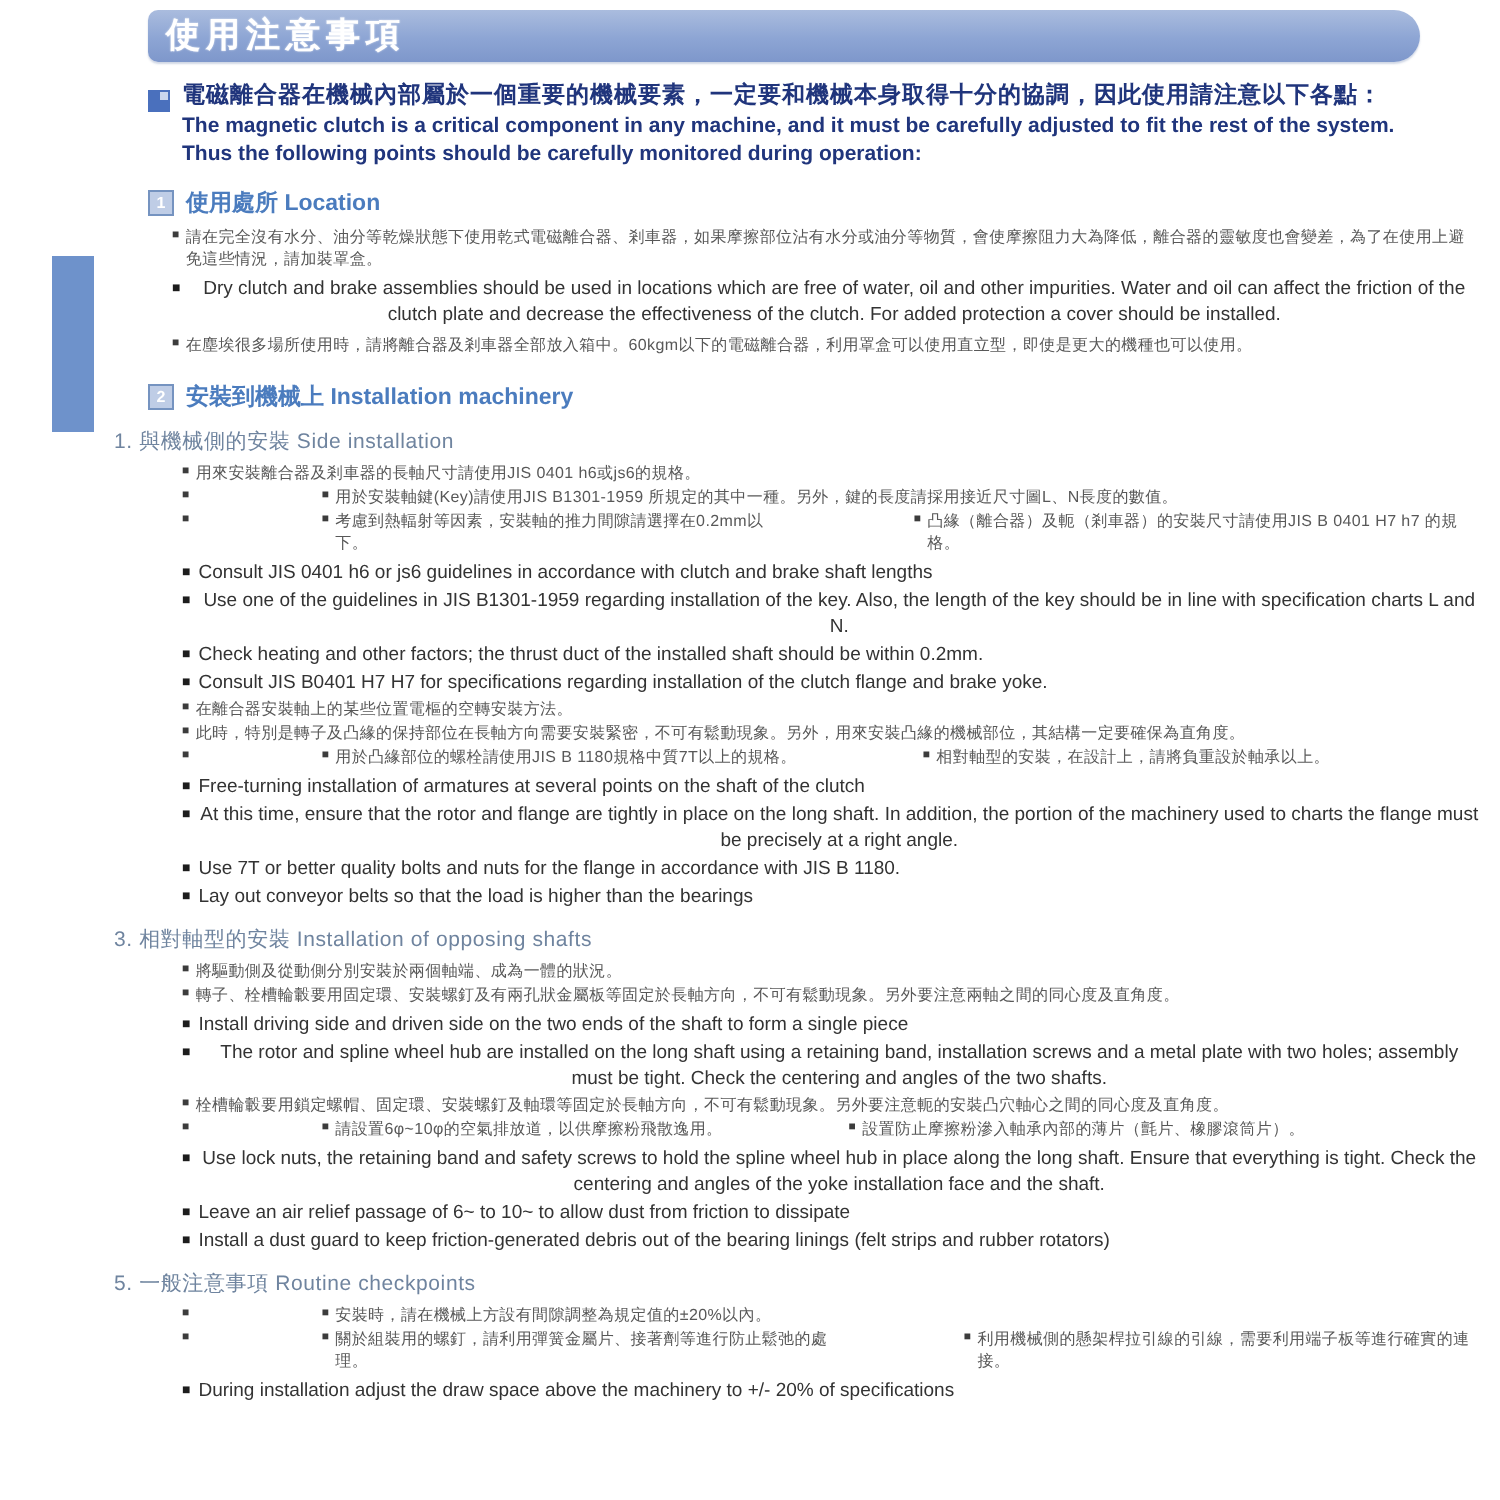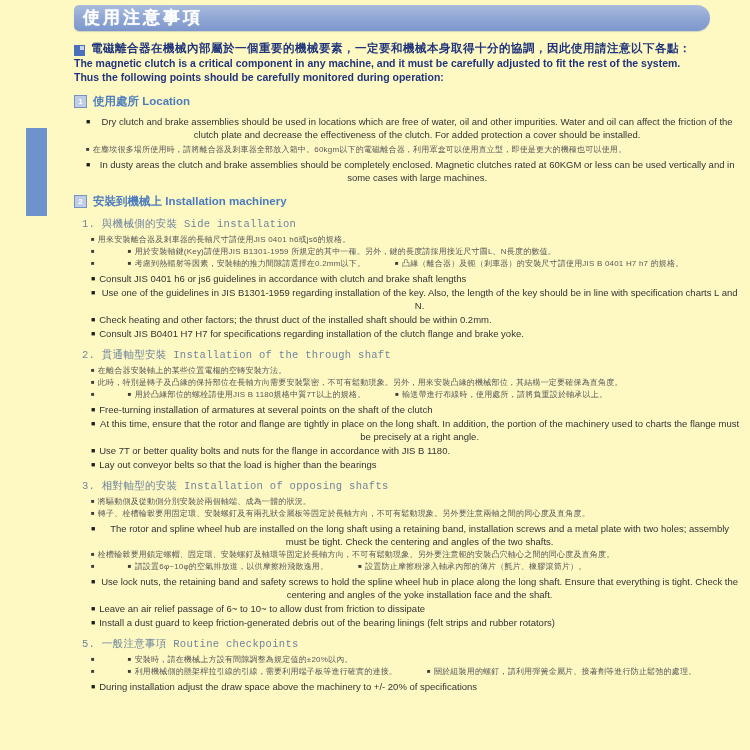--- a/index.html
+++ b/index.html
@@ -1,18 +1,18 @@
 <!DOCTYPE html>
 <html><head>
 <meta charset="utf-8">
 <style>
   html,body{margin:0;padding:0;background:#e9e9e7;}
   .page{
     position:relative;width:750px;height:750px;overflow:hidden;
-    background:#fef9c3;
+    background:#ffffff;
     font-family:"Liberation Sans","DejaVu Sans",sans-serif;
     -webkit-font-smoothing:antialiased;
   }
   
   .banner{
     position:absolute;left:74px;top:5px;width:636px;height:26px;
     border-radius:5px 13px 13px 5px;
     background:linear-gradient(180deg,#aabcde 0%,#8da5d4 55%,#7e97cb 100%);
     box-shadow:0 1px 1px rgba(120,140,180,.35);
   }
@@ -22,40 +22,40 @@
     text-shadow:0 0 1px rgba(255,255,255,.8);
   }
   
   .accent-bar{position:absolute;left:26px;top:128px;width:21px;height:88px;background:#6e92cb;}
   .content{position:absolute;left:0;top:41px;width:750px;}
   
   .intro{margin:0 12px 0 74px;}
   .intro-cn{display:flex;align-items:flex-end;color:#20357c;font-weight:bold;font-size:11.5px;line-height:15px;letter-spacing:.5px;}
   .intro-icon{width:11px;height:11px;background:#4a70bd;margin:2px 6px 0 0;flex:none;position:relative;}
   .intro-icon::after{content:"";position:absolute;right:1px;top:1px;width:4px;height:4px;background:#c9d6ee;}
-  .intro-en{color:#20357c;font-weight:bold;font-size:10.5px;line-height:14px;}
+  .intro-en{color:#20357c;font-weight:bold;font-size:10.5px;line-height:14px;margin-left:17px;}
   
   .sec-head{display:flex;align-items:center;margin:10px 12px 4px 74px;color:#4b7cbe;font-weight:bold;font-size:11.5px;}
   .sec-badge{
     width:11px;height:11px;flex:none;margin-right:6px;
     background:#bfcde6;border:1px solid #7593c0;color:#ffffff;
     font-size:8px;font-weight:bold;text-align:center;line-height:11px;
   }
   
-  .sub-head{margin:8px 12px 3px 82px;color:#6f849f;font-size:10.5px;letter-spacing:.3px;font-family:Liberation Mono, monospace;}
+  .sub-head{margin:8px 12px 3px 57px;color:#6f849f;font-size:10.5px;letter-spacing:.3px;}
   
   .b{display:flex;margin:0 10px 1px 86px;}
   .b.sub{margin-left:91px;}
   .b::before{content:"■";flex:none;}
   .b.cn{font-size:8px;line-height:11px;color:#585858;letter-spacing:.2px;}
   .b.cn::before{font-size:6px;line-height:11px;margin-right:3px;color:#3c3c3c;}
   .b.en{font-size:9.5px;line-height:13px;color:#333333;text-align:center;}
   .b.en::before{font-size:7px;line-height:13px;margin-right:4px;color:#1d1d1d;}
   .dual{gap:30px;}
-  .dual .seg{display:flex;}
+  .dual .seg{display:flex;margin-left:33px;}
   .dual .seg::before{content:"■";flex:none;font-size:6px;line-height:11px;margin-right:3px;color:#3c3c3c;}
   .gap2{height:2px;}
 </style>
 </head>
 <body>
 
 <div class="page">
 
   <div class="banner">
     <span class="banner-title">使用注意事項</span>
@@ -71,32 +71,32 @@
         <span>電磁離合器在機械內部屬於一個重要的機械要素，一定要和機械本身取得十分的協調，因此使用請注意以下各點：</span>
       </div>
       <div class="intro-en">The magnetic clutch is a critical component in any machine, and it must be carefully adjusted to fit the rest of the system.</div>
       <div class="intro-en">Thus the following points should be carefully monitored during operation:</div>
     </div>
 
     <div class="sec-head">
       <span class="sec-badge">1</span>
       <span>使用處所 Location</span>
     </div>
+    <div class="b cn">
+        <span>請在完全沒有水分、油分等乾燥狀態下使用乾式電磁離合器、剎車器，如果摩擦部位沾有水分或油分等物質，會使摩擦阻力大為降低，離合器的靈敏度也會變差，為了在使用上避免這些情況，請加裝罩盒。</span>
+      </div>
     <div class="gap2"></div>
     <div class="b en">
         <span>Dry clutch and brake assemblies should be used in locations which are free of water, oil and other impurities.  Water and oil can affect the friction of the clutch plate and decrease the effectiveness of the clutch. For added protection a cover should be installed.</span>
       </div>
     <div class="gap2"></div>
     <div class="b cn">
         <span>在塵埃很多場所使用時，請將離合器及剎車器全部放入箱中。60kgm以下的電磁離合器，利用罩盒可以使用直立型，即使是更大的機種也可以使用。</span>
       </div>
     <div class="gap2"></div>
-    <div class="b en">
-        <span>In dusty areas the clutch and brake assemblies should be completely enclosed.  Magnetic clutches rated at 60KGM or less can be used vertically and in some cases with large machines.</span>
-      </div>
 
     <div class="sec-head">
       <span class="sec-badge">2</span>
       <span>安裝到機械上 Installation machinery</span>
     </div>
 
     <div class="sub-head">1. 與機械側的安裝 Side installation</div>
     <div class="b cn sub">
         <span>用來安裝離合器及剎車器的長軸尺寸請使用JIS 0401 h6或js6的規格。</span>
       </div>
@@ -114,30 +114,29 @@
     <div class="b en sub">
         <span>Use one of the guidelines in JIS B1301-1959 regarding installation of the key.  Also, the length of the key should be in line with specification charts L and N.</span>
       </div>
     <div class="b en sub">
         <span>Check heating and other factors; the thrust duct of the installed shaft should be within 0.2mm.</span>
       </div>
     <div class="b en sub">
         <span>Consult JIS B0401 H7 H7 for specifications regarding installation of the clutch flange and brake yoke.</span>
       </div>
 
-    <div class="sub-head">2. 貫通軸型安裝 Installation of the through shaft</div>
     <div class="b cn sub">
         <span>在離合器安裝軸上的某些位置電樞的空轉安裝方法。</span>
       </div>
     <div class="b cn sub">
         <span>此時，特別是轉子及凸緣的保持部位在長軸方向需要安裝緊密，不可有鬆動現象。另外，用來安裝凸緣的機械部位，其結構一定要確保為直角度。</span>
       </div>
     <div class="b cn sub dual">
       <span class="seg">用於凸緣部位的螺栓請使用JIS B 1180規格中質7T以上的規格。</span>
-      <span class="seg">輸送帶進行布線時，使用處所，請將負重設於軸承以上。</span>
+      <span class="seg">相對軸型的安裝，在設計上，請將負重設於軸承以上。</span>
     </div>
     <div class="gap2"></div>
     <div class="b en sub">
         <span>Free-turning installation of armatures at several points on the shaft of the clutch</span>
       </div>
     <div class="b en sub">
         <span>At this time, ensure that the rotor and flange are tightly in place on the long shaft.  In addition, the portion of the machinery used to charts the flange must be precisely at a right angle.</span>
       </div>
     <div class="b en sub">
         <span>Use 7T or better quality bolts and nuts for the flange in accordance with JIS B 1180.</span>
@@ -147,20 +146,23 @@
       </div>
 
     <div class="sub-head">3. 相對軸型的安裝 Installation of opposing shafts</div>
     <div class="b cn sub">
         <span>將驅動側及從動側分別安裝於兩個軸端、成為一體的狀況。</span>
       </div>
     <div class="b cn sub">
         <span>轉子、栓槽輪轂要用固定環、安裝螺釘及有兩孔狀金屬板等固定於長軸方向，不可有鬆動現象。另外要注意兩軸之間的同心度及直角度。</span>
       </div>
     <div class="gap2"></div>
+    <div class="b en sub">
+        <span>Install driving side and driven side on the two ends of the shaft to form a single piece</span>
+      </div>
     <div class="b en sub">
         <span>The rotor and spline wheel hub are installed on the long shaft using a retaining band, installation screws and a metal plate with two holes; assembly must be tight.  Check the centering and angles of the two shafts.</span>
       </div>
 
     <div class="b cn sub">
         <span>栓槽輪轂要用鎖定螺帽、固定環、安裝螺釘及軸環等固定於長軸方向，不可有鬆動現象。另外要注意軛的安裝凸穴軸心之間的同心度及直角度。</span>
       </div>
     <div class="b cn sub dual">
       <span class="seg">請設置6φ~10φ的空氣排放道，以供摩擦粉飛散逸用。</span>
       <span class="seg">設置防止摩擦粉滲入軸承內部的薄片（氈片、橡膠滾筒片）。</span>
@@ -174,22 +176,22 @@
       </div>
     <div class="b en sub">
         <span>Install a dust guard to keep friction-generated debris out of the bearing linings (felt strips and rubber rotators)</span>
       </div>
 
     <div class="sub-head">5. 一般注意事項 Routine checkpoints</div>
     <div class="b cn sub dual">
       <span class="seg">安裝時，請在機械上方設有間隙調整為規定值的±20%以內。</span>
     </div>
     <div class="b cn sub dual">
+      <span class="seg">關於組裝用的螺釘，請利用彈簧金屬片、接著劑等進行防止鬆弛的處理。</span>
       <span class="seg">利用機械側的懸架桿拉引線的引線，需要利用端子板等進行確實的連接。</span>
-      <span class="seg">關於組裝用的螺釘，請利用彈簧金屬片、接著劑等進行防止鬆弛的處理。</span>
     </div>
     <div class="gap2"></div>
     <div class="b en sub">
         <span>During installation adjust the draw space above the machinery to +/- 20% of specifications</span>
       </div>
 
   </div>
 </div>
 
 </body></html>

